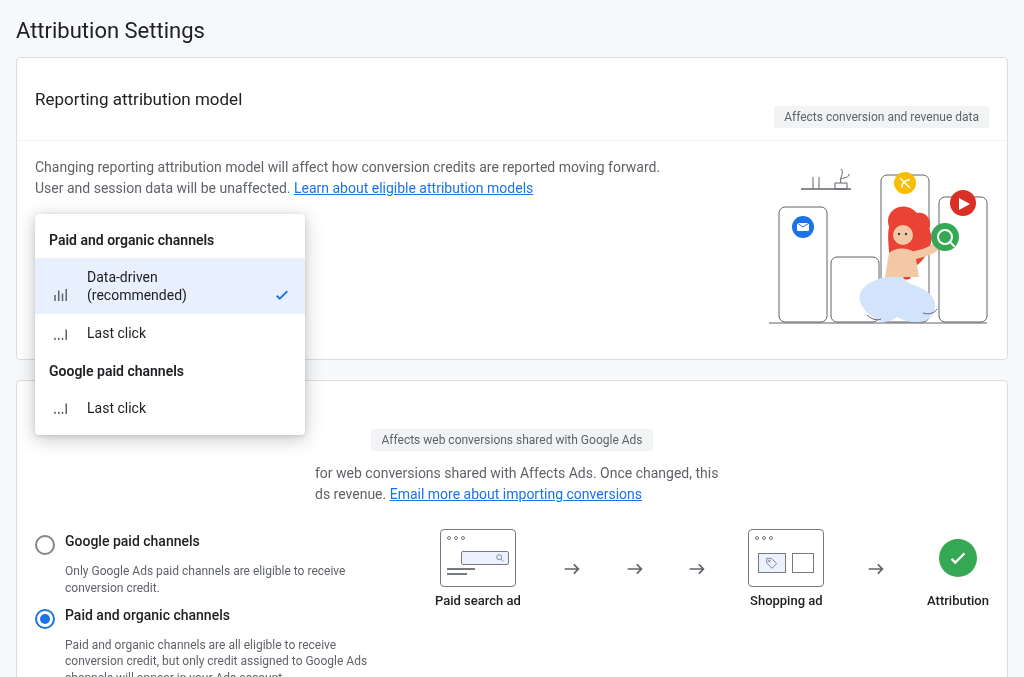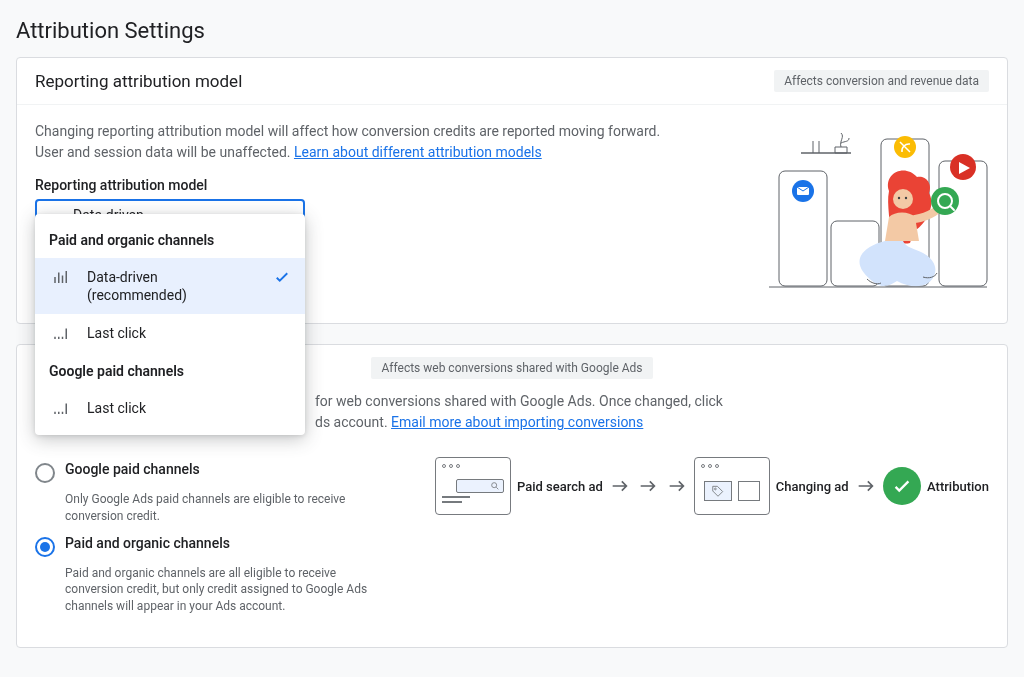--- a/index.html
+++ b/index.html
@@ -16,54 +16,54 @@
   --radio-border:#80868b;
   --green:#1e8e3e;
 }
 *{box-sizing:border-box;}
 html,body{margin:0;padding:0;width:1024px;font-family:"Google Sans","Roboto","Segoe UI",Arial,sans-serif;background:var(--g-grey-50);color:var(--g-grey-800);}
 body{padding:18px 16px 22px 16px;}
 h1.page-title{font-size:22px;font-weight:400;margin:0 0 14px 0;color:#202124;}
 .card{position:relative;background:#fff;border:1px solid var(--card-border);border-radius:4px;margin-bottom:20px;overflow:visible;}
 .card-head{display:flex;align-items:center;justify-content:space-between;padding:12px 18px;border-bottom:1px solid var(--g-grey-100);}
 .card-title{font-size:17px;font-weight:400;color:#202124;}
-.badge{background:var(--g-grey-100);color:var(--g-grey-700);font-size:12px;padding:4px 10px;border-radius:2px;}
+.badge{background:var(--g-grey-100);color:var(--g-grey-700);font-size:12px;padding:4px 10px;border-radius:2px;margin-top:36px;}
 .card-body{padding:16px 18px 22px 18px;}
 .desc{font-size:14px;color:var(--g-grey-700);max-width:630px;line-height:1.5;}
 a.link{color:var(--blue,#1a73e8);text-decoration:underline;}
 .field-label{font-weight:500;font-size:14px;color:#202124;margin:14px 0 6px 0;}
 
 .select-box{position:relative;width:270px;border:2px solid var(--g-blue);border-radius:4px;padding:6px 10px 6px 10px;display:flex;align-items:center;gap:8px;cursor:pointer;}
 .select-box .icon-bars{width:18px;color:var(--g-grey-700);}
 .select-box .sel-text{flex:1;}
 .select-box .sel-text .primary{font-size:14px;color:#202124;}
 .select-box .sel-text .secondary{font-size:12px;color:var(--g-grey-500);margin-top:-1px;}
 .select-box .caret{color:var(--g-blue);display:flex;}
 
 .dropdown{position:absolute;left:18px;top:156px;width:270px;background:#fff;border-radius:4px;box-shadow:0 4px 18px rgba(60,64,67,.3),0 1px 4px rgba(60,64,67,.15);padding:8px 0 8px 0;z-index:30;}
 .dd-group-label{font-weight:600;font-size:14px;color:#202124;padding:10px 14px;}
-.dd-item{display:flex;align-items:flex-start;gap:14px;font-size:14px;color:#202124;padding:10px 14px;cursor:pointer;}
+.dd-item{display:flex;align-items:flex-end;gap:14px;font-size:14px;color:#202124;padding:10px 14px;cursor:pointer;}
 .dd-item .dd-icon{width:24px;display:flex;justify-content:center;color:var(--g-grey-700);}
 .dd-item .dd-label{flex:1;line-height:1.3;}
 .dd-item.selected{background:var(--g-blue-50);}
 .dd-item .dd-check{color:var(--g-blue);}
 
 .card-top-flex{display:flex;gap:24px;}
 .illus-wrap{flex:0 0 270px;display:flex;justify-content:flex-end;}
 .illus{width:250px;height:180px;}
 
 .radio-row{display:flex;gap:10px;margin:10px 0;}
 .radio-circle{flex:0 0 20px;width:20px;height:20px;border:2px solid var(--radio-border);border-radius:50%;position:relative;margin-top:2px;}
 .radio-circle.checked{border-color:var(--g-blue);}
 .radio-circle.checked::after{content:"";position:absolute;inset:3px;background:var(--g-blue);border-radius:50%;}
 .radio-text .rtitle{font-weight:500;font-size:14px;color:#202124;}
 .radio-text .rdesc{font-size:12px;color:var(--g-grey-700);line-height:1.4;max-width:320px;margin-top:14px;}
 
 .flow{display:flex;align-items:center;justify-content:space-between;gap:6px;margin-top:6px;}
-.flow-col{display:flex;flex-direction:row;align-items:center;gap:6px;}
+.flow-col{display:flex;flex-direction:column;align-items:center;gap:6px;}
 .flow-box{width:76px;height:58px;border:1.5px solid var(--g-grey-700);opacity:.85;border-radius:4px;position:relative;padding:6px 6px;display:flex;flex-direction:column;gap:4px;}
 .flow-box .topbar{height:6px;width:100%;display:flex;gap:3px;}
 .flow-box .topbar span{width:4px;height:4px;border:1px solid var(--g-grey-700);border-radius:50%;}
 .flow-box .content{flex:1;display:flex;align-items:center;justify-content:center;gap:6px;color:var(--g-grey-700);}
 .flow-label{font-size:13px;font-weight:500;color:#202124;text-align:center;}
 .arrow{color:var(--g-grey-700);}
 .conv-circle{width:38px;height:38px;border-radius:50%;background:#34a853;display:flex;align-items:center;justify-content:center;color:#fff;}
 
 .body-row{display:flex;gap:30px;align-items:flex-start;}
 .body-left{flex:0 0 370px;}
@@ -84,21 +84,21 @@
 <div class="card">
   <div class="card-head">
     <div class="card-title">Reporting attribution model</div>
     <div class="badge">Affects conversion and revenue data</div>
   </div>
   <div class="card-body">
     <div class="card-top-flex">
       <div style="flex:1;">
         <div class="desc">
           <span>Changing reporting attribution model will affect how conversion credits are reported moving forward. User and session data will be unaffected. </span>
-          <a href="#" class="link">Learn about different attribution models</a>
+          <a href="#" class="link">Learn about eligible attribution models</a>
         </div>
         <div class="field-label">Reporting attribution model</div>
         <div class="select-box">
           <span class="icon-bars">
             <svg viewBox="0 0 24 24" width="18" height="18" fill="none" stroke="currentColor" stroke-width="2">
               <path d="M4 20V12M9 20V6M14 20V10M19 20V4"></path>
             </svg>
           </span>
           <div class="sel-text">
             <div class="primary">Data-driven</div>
@@ -191,22 +191,22 @@
     </div>
   </div>
 </div>
 
 <div class="card">
   <div class="card-head" style="justify-content:center;border-bottom:none;">
     <div class="badge">Affects web conversions shared with Google Ads</div>
   </div>
   <div class="card-body" style="padding-top:0;">
     <div class="desc" style="max-width:700px;margin-left:280px;margin-bottom:18px;">
-      <span>for web conversions shared with Google Ads. Once changed, click</span><br>
-      <span>ds account. </span>
+      <span>for web conversions shared with Affects Ads. Once changed, this</span><br>
+      <span>ds revenue. </span>
       <a href="#" class="link">Email more about importing conversions</a>
     </div>
     <div class="body-row">
       <div class="body-left">
         <div class="radio-row">
           <div class="radio-circle"></div>
           <div class="radio-text">
             <div class="rtitle">Google paid channels</div>
             <div class="rdesc">Only Google Ads paid channels are eligible to receive conversion credit.</div>
           </div>
@@ -272,21 +272,21 @@
               <div class="content">
                 <div class="mini-tag" style="background:#e8f0fe;">
                   <svg viewBox="0 0 24 24" width="14" height="14" fill="none" stroke="#5f6368" stroke-width="1.5">
                       <path d="M3 12V4h8l9 9-8 8z"></path>
                       <circle cx="7.5" cy="8.5" r="1.5"></circle>
                     </svg>
                 </div>
                 <div style="width:22px;height:20px;border:1px solid #5f6368;"></div>
               </div>
             </div>
-            <div class="flow-label">Changing ad</div>
+            <div class="flow-label">Shopping ad</div>
           </div>
           <span class="arrow">
             <svg viewBox="0 0 24 24" width="22" height="22" fill="none" stroke="currentColor" stroke-width="1.8">
                 <path d="M4 12h14M14 7l5 5-5 5"></path>
               </svg>
           </span>
 
           <div class="flow-col">
             <div style="height:58px;display:flex;align-items:center;">
               <div class="conv-circle">

